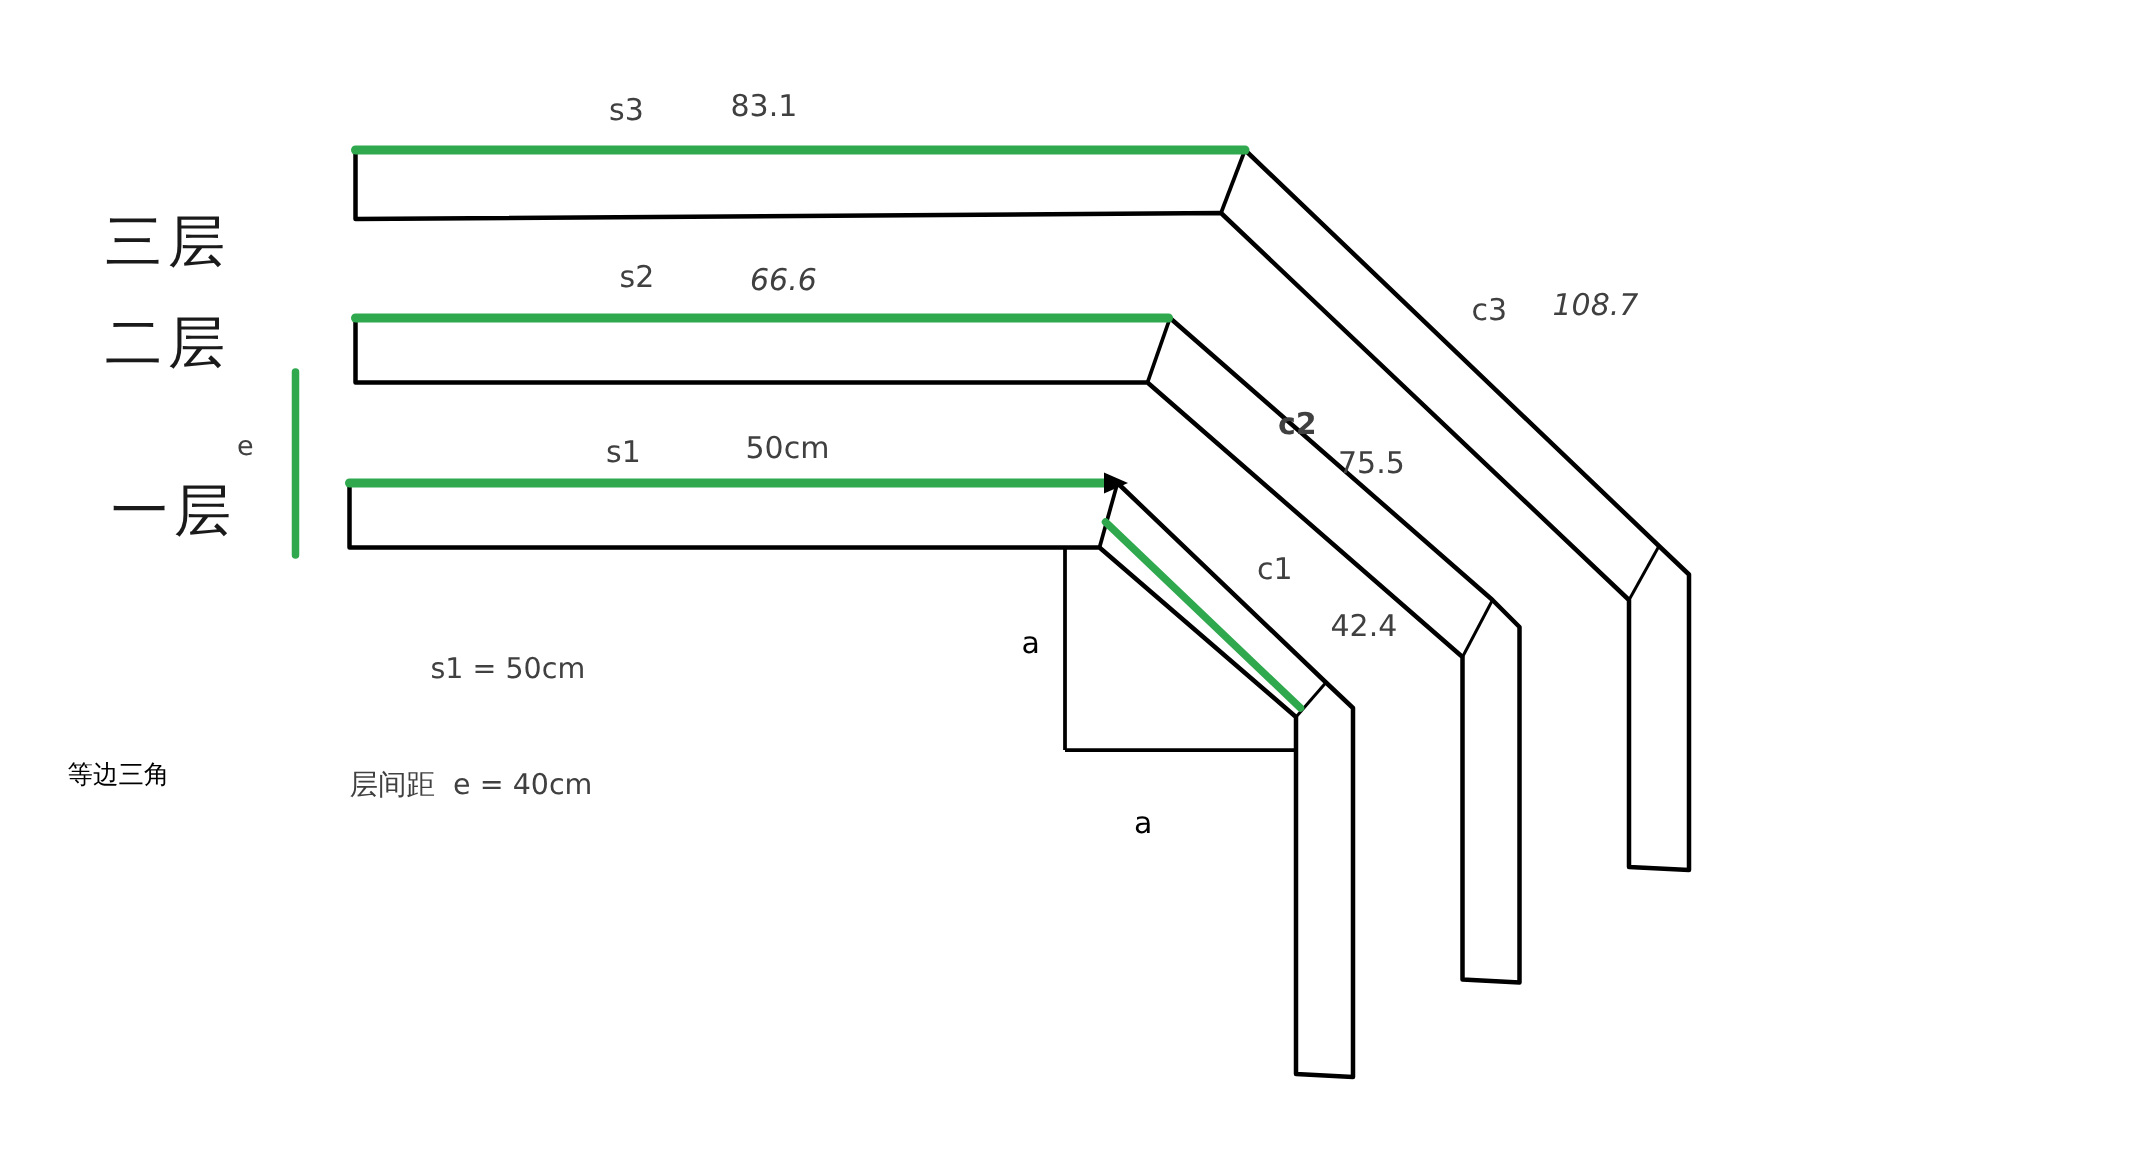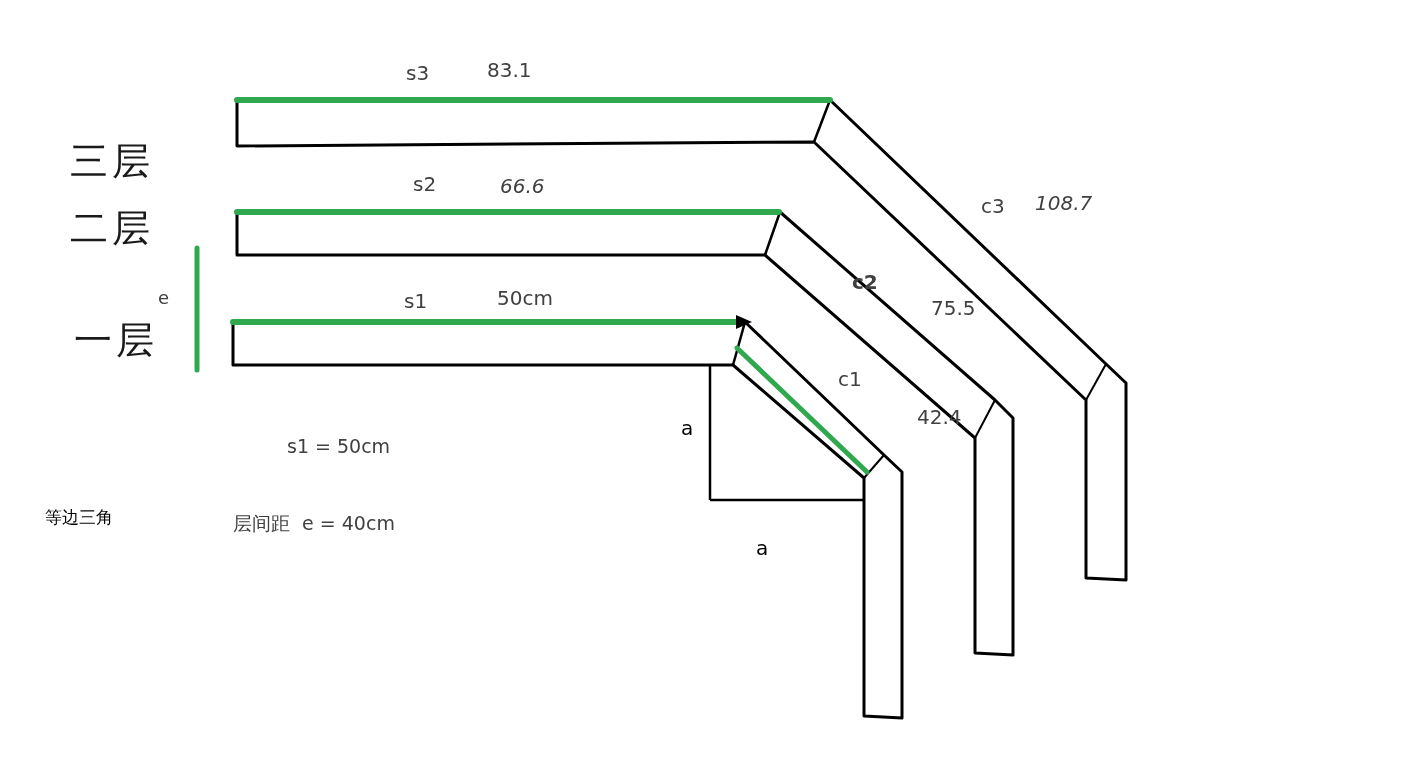--- a/index.html
+++ b/index.html
@@ -95,24 +95,24 @@
   <div class="lbl green seg-label" style="left:413px; top:173px;">s2</div>
   <div class="lbl green seg-label" style="left:500px; top:175px;font-style:italic;">66.6</div>
 
   <div class="lbl green seg-label" style="left:404px; top:290px;text-align:center;">s1</div>
   <div class="lbl green seg-label" style="left:497px; top:287px;">50cm</div>
 
   <div class="lbl green seg-label" style="left:981px; top:195px;">c3</div>
   <div class="lbl green seg-label" style="left:1035px; top:192px;font-style:italic;">108.7</div>
 
   <div class="lbl green seg-label" style="left:852px; top:271px;font-weight:bold;">c2</div>
-  <div class="lbl green seg-label" style="left:931px; top:297px;">75.5</div>
+  <div class="lbl green seg-label" style="left:892px; top:297px;">75.5</div>
 
   <div class="lbl green seg-label" style="left:838px; top:368px;">c1</div>
-  <div class="lbl green seg-label" style="left:887px; top:406px;margin-left:30px;">42.4</div>
+  <div class="lbl green seg-label" style="left:887px; top:406px;">42.4</div>
 
   <div class="lbl green eq-label" style="left:287px; top:436px;">s1 = 50cm</div>
   <div class="lbl green eq-label" style="left:233px; top:513px;">层间距  e = 40cm</div>
   <div class="lbl note" style="left:45px; top:508px;">等边三角</div>
 
   <div class="lbl a-label" style="left:681px; top:417px;">a</div>
   <div class="lbl a-label" style="left:756px; top:537px;">a</div>
 
 </div>
 

